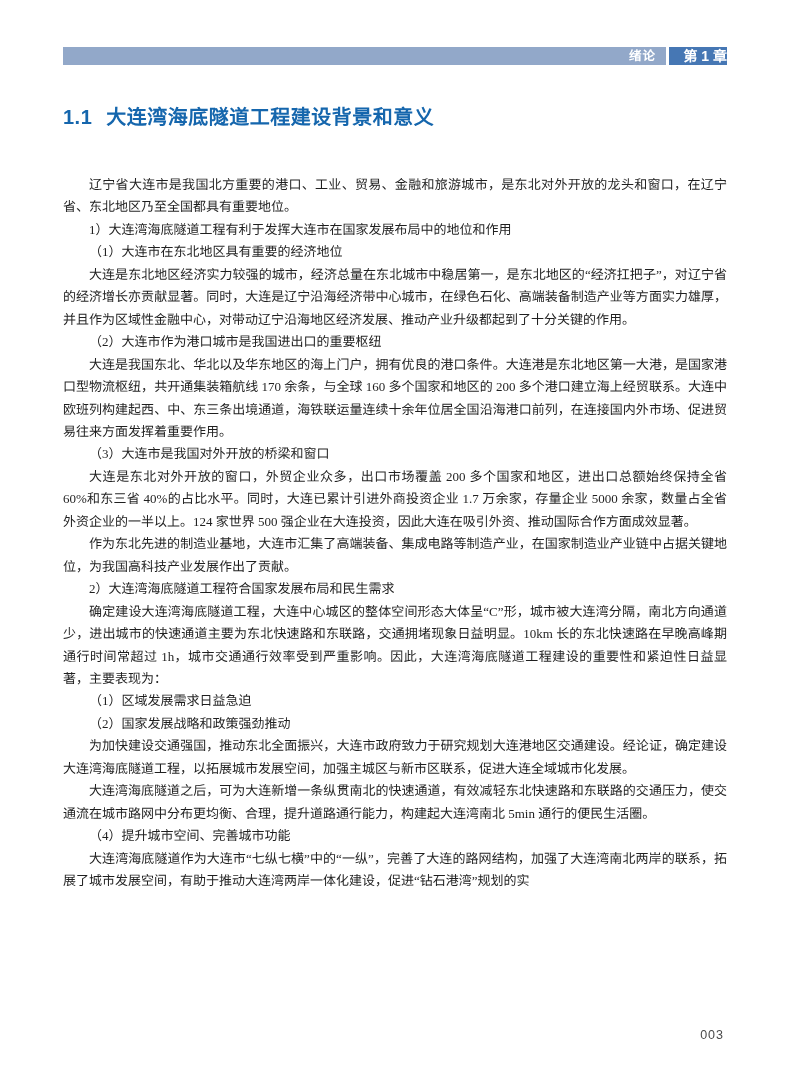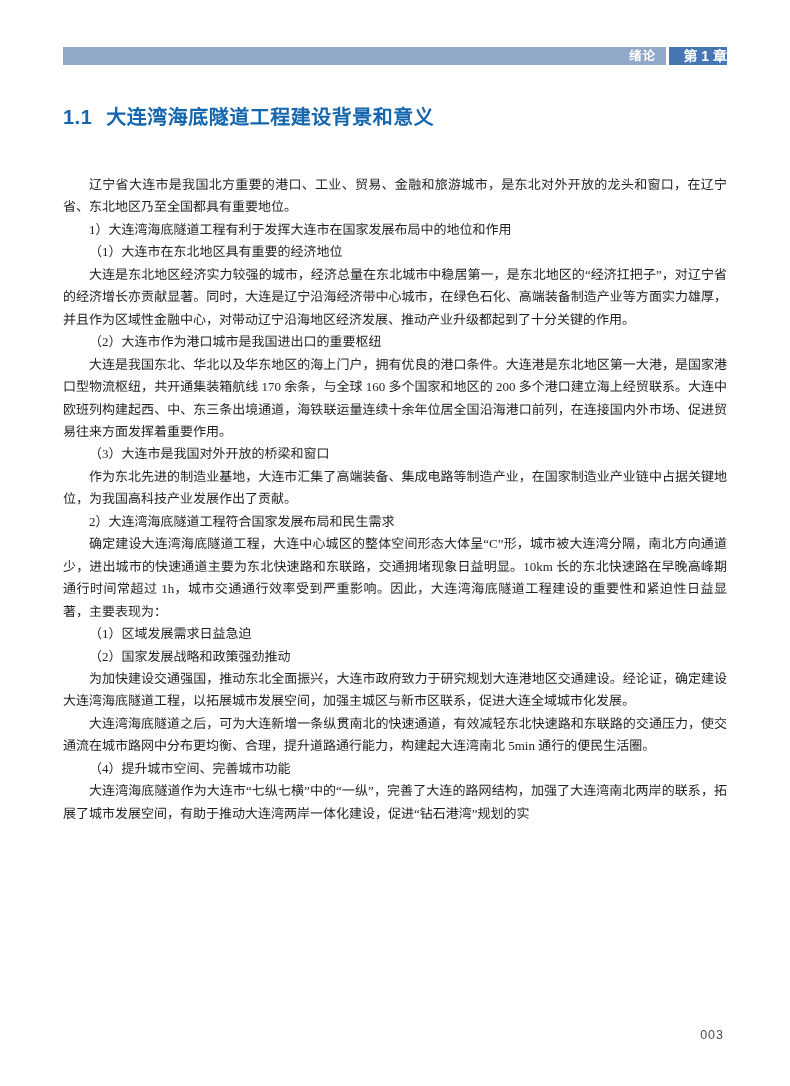--- a/index.html
+++ b/index.html
@@ -127,20 +127,21 @@
   </h1>
 
   <main class="body-text" id="paragraphs">
       <p>辽宁省大连市是我国北方重要的港口、工业、贸易、金融和旅游城市，是东北对外开放的龙头和窗口，在辽宁省、东北地区乃至全国都具有重要地位。</p>
       <p>1）大连湾海底隧道工程有利于发挥大连市在国家发展布局中的地位和作用</p>
       <p>（1）大连市在东北地区具有重要的经济地位</p>
       <p>大连是东北地区经济实力较强的城市，经济总量在东北城市中稳居第一，是东北地区的“经济扛把子”，对辽宁省的经济增长亦贡献显著。同时，大连是辽宁沿海经济带中心城市，在绿色石化、高端装备制造产业等方面实力雄厚，并且作为区域性金融中心，对带动辽宁沿海地区经济发展、推动产业升级都起到了十分关键的作用。</p>
       <p>（2）大连市作为港口城市是我国进出口的重要枢纽</p>
       <p>大连是我国东北、华北以及华东地区的海上门户，拥有优良的港口条件。大连港是东北地区第一大港，是国家港口型物流枢纽，共开通集装箱航线 170 余条，与全球 160 多个国家和地区的 200 多个港口建立海上经贸联系。大连中欧班列构建起西、中、东三条出境通道，海铁联运量连续十余年位居全国沿海港口前列，在连接国内外市场、促进贸易往来方面发挥着重要作用。</p>
       <p>（3）大连市是我国对外开放的桥梁和窗口</p>
+      <p>大连是东北对外开放的窗口，外贸企业众多，出口市场覆盖 200 多个国家和地区，进出口总额始终保持全省 60%和东三省 40%的占比水平。同时，大连已累计引进外商投资企业 1.7 万余家，存量企业 5000 余家，数量占全省外资企业的一半以上。124 家世界 500 强企业在大连投资，因此大连在吸引外资、推动国际合作方面成效显著。</p>
       <p>作为东北先进的制造业基地，大连市汇集了高端装备、集成电路等制造产业，在国家制造业产业链中占据关键地位，为我国高科技产业发展作出了贡献。</p>
       <p>2）大连湾海底隧道工程符合国家发展布局和民生需求</p>
       <p>确定建设大连湾海底隧道工程，大连中心城区的整体空间形态大体呈“C”形，城市被大连湾分隔，南北方向通道少，进出城市的快速通道主要为东北快速路和东联路，交通拥堵现象日益明显。10km 长的东北快速路在早晚高峰期通行时间常超过 1h，城市交通通行效率受到严重影响。因此，大连湾海底隧道工程建设的重要性和紧迫性日益显著，主要表现为：</p>
       <p>（1）区域发展需求日益急迫</p>
       <p>（2）国家发展战略和政策强劲推动</p>
       <p>为加快建设交通强国，推动东北全面振兴，大连市政府致力于研究规划大连港地区交通建设。经论证，确定建设大连湾海底隧道工程，以拓展城市发展空间，加强主城区与新市区联系，促进大连全域城市化发展。</p>
       <p>大连湾海底隧道之后，可为大连新增一条纵贯南北的快速通道，有效减轻东北快速路和东联路的交通压力，使交通流在城市路网中分布更均衡、合理，提升道路通行能力，构建起大连湾南北 5min 通行的便民生活圈。</p>
       <p>（4）提升城市空间、完善城市功能</p>
       <p>大连湾海底隧道作为大连市“七纵七横”中的“一纵”，完善了大连的路网结构，加强了大连湾南北两岸的联系，拓展了城市发展空间，有助于推动大连湾两岸一体化建设，促进“钻石港湾”规划的实</p>
     </main>

